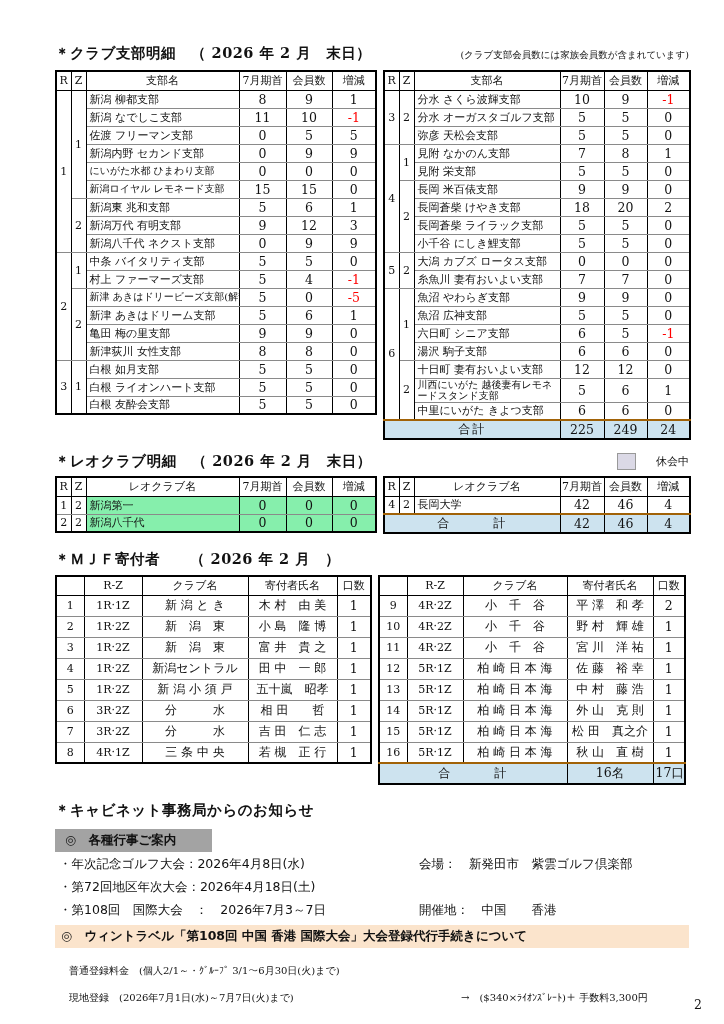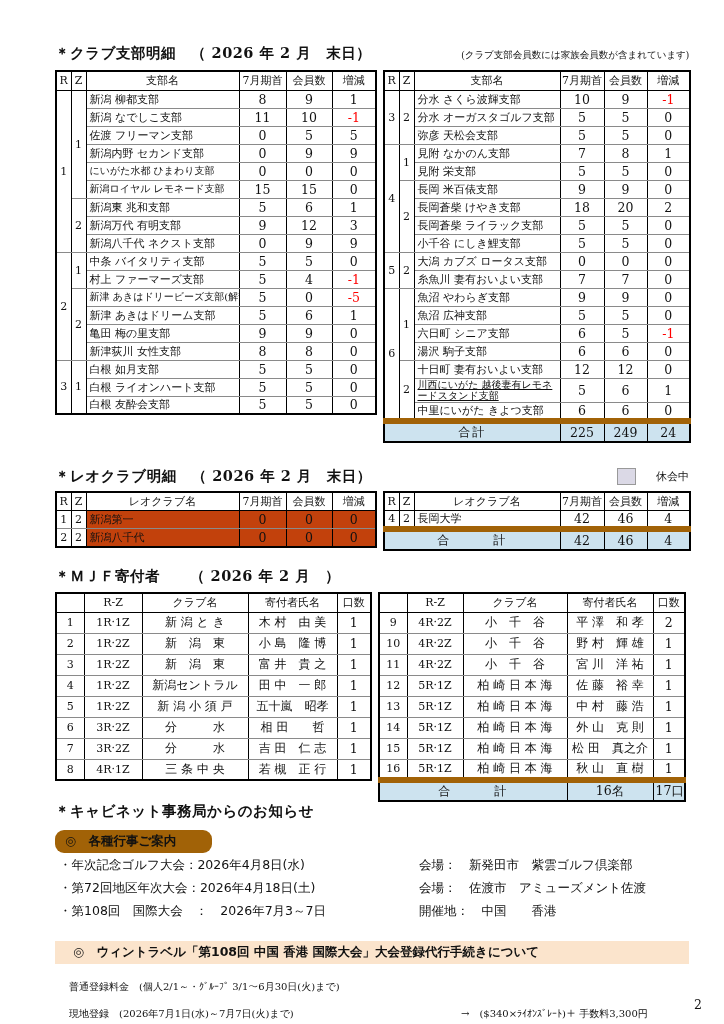--- a/index.html
+++ b/index.html
@@ -8,72 +8,72 @@
     background:#ffffff;
     font-family:"DejaVu Serif","Liberation Serif",serif;
     color:#111;
     position:relative;
     overflow:hidden;
   }
   .page { padding:44px 35px 0 55px; }
 
   .hdr-row { display:flex; justify-content:space-between; align-items:flex-end; margin-bottom:7px; }
   .sec-title { font-size:14.5px; font-weight:bold; letter-spacing:0.5px; }
-  .note { font-size:9.5px; padding-bottom:1px;font-family:Liberation Serif, serif; }
+  .note { font-size:9.5px; padding-bottom:1px; }
 
   .cols { display:flex; gap:6px; align-items:flex-start; }
 
   table { border-collapse:collapse; table-layout:fixed; background:#fff; border:2px solid #000; }
   .t-club   { width:320px; }
   .t-club-r { width:306px; }
   th {
     font-size:11px; font-weight:normal; text-align:center;
     border:1px solid #000; height:19px; padding:0 1px; overflow:hidden; white-space:nowrap;
   }
   td {
     height:18px; padding:0 2px; overflow:hidden; white-space:nowrap;
     border-top:1px solid #8a8a8a; border-bottom:1px solid #8a8a8a;
     border-left:1px solid #000; border-right:1px solid #000;
     font-size:12.5px;
   }
   td.rz   { text-align:center; font-size:11px; vertical-align:middle; }
   td.name { text-align:left; font-size:11px; padding-left:3px; }
   td.num  { text-align:center; }
   td.small { font-size:10px; }
-  td.wrap  { white-space:normal; line-height:1.15;text-decoration:underline; }
+  td.wrap  { white-space:normal; line-height:1.15; }
   td.neg   { color:#ff0000; }
   tr.zone-start td, tr.group-start td { border-top:1px solid #000; }
-  tr.total-row td { background:#cde3ef; border-top:6px solid #a16207; }
+  tr.total-row td { background:#cde3ef; border-top:2px solid #a16207; }
   td.total-label { text-align:center; font-size:12px; letter-spacing:2px; }
-  td.suspended { background:#c2410c; }
-
-  .leo-hdr { display:flex; justify-content:space-between; align-items:center; margin-top:24px; margin-bottom:5px; }
+  td.suspended { background:#86efac; }
+
+  .leo-hdr { display:flex; justify-content:space-between; align-items:center; margin-top:12px; margin-bottom:5px; }
   .legend { display:flex; align-items:center; gap:20px; font-size:11px; }
   .legend .swatch { width:19px; height:17px; background:#dbd9e6; border:1px solid #999; display:inline-block; }
 
   .mjf-title { margin-top:16px; margin-bottom:6px; }
   .t-mjf   { width:315px; }
   .t-mjf-r { width:306px; }
   .t-mjf td { height:21px; text-align:center; }
   .t-mjf td.name-sp { font-size:12px; }
 
-  .notice-title { }
+  .notice-title { margin-top:16px; }
   .events-heading-wrap { margin-top:9px; }
   .hl {
-    background:#a16207; display:inline-block; padding:3px 36px 3px 10px;
-    font-family:"DejaVu Sans","Liberation Sans",sans-serif; font-weight:bold; font-size:12.5px;border-radius:9px;
+    background:#a3a3a3; display:inline-block; padding:3px 36px 3px 10px;
+    font-family:"DejaVu Sans","Liberation Sans",sans-serif; font-weight:bold; font-size:12.5px;
   }
   .event-line {
     font-family:"DejaVu Sans","Liberation Sans",sans-serif;
     font-size:12.5px; line-height:22px; margin-top:1px; display:flex; padding-left:4px;
   }
   .event-line:first-of-type { margin-top:8px; }
   .event-item { width:360px; flex:none; }
   .travel-heading {
-    margin-top:19px; background:#fbe4cc; padding:3px 18px;
+    margin-top:4px; background:#fbe4cc; padding:3px 6px;
     font-family:"DejaVu Sans","Liberation Sans",sans-serif; font-weight:bold; font-size:12.5px;
   }
   .fees { margin-top:9px; }
   .fee-line { font-size:10px; line-height:27px; display:flex; padding-left:14px; }
   .fee-item { width:392px; flex:none; }
 
   .page-num { position:absolute; right:22px; bottom:12px; font-size:12.5px; }
 </style>
 </head>
 <body>
@@ -624,21 +624,20 @@
   <div class="events-heading-wrap">
     <span class="hl">◎　各種行事ご案内</span>
   </div>
 
   <div class="event-line">
     <span class="event-item">・年次記念ゴルフ大会：2026年4月8日(水)</span>
     <span class="event-venue">会場：　新発田市　紫雲ゴルフ倶楽部</span>
   </div>
   <div class="event-line">
     <span class="event-item">・第72回地区年次大会：2026年4月18日(土)</span>
-    <span class="event-venue">会場：　佐渡市　アミューズメント佐渡</span>
   </div>
   <div class="event-line">
     <span class="event-item">・第108回　国際大会　：　2026年7月3～7日</span>
     <span class="event-venue">開催地：　中国　　香港</span>
   </div>
 
   <div class="travel-heading">◎　ウィントラベル「第108回 中国 香港 国際大会」大会登録代行手続きについて</div>
 
   <div class="fees">
     <div class="fee-line">

